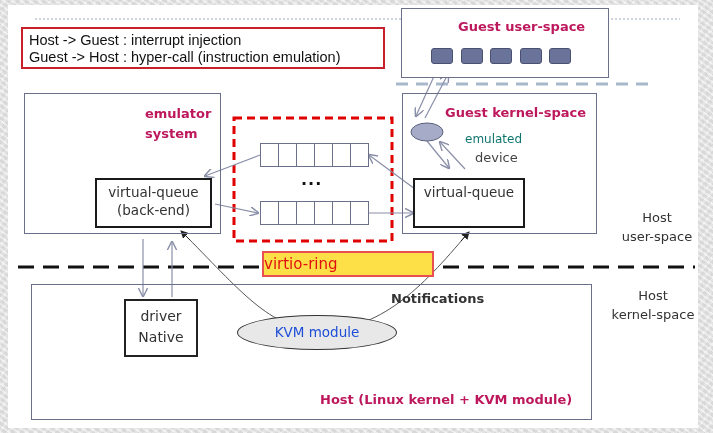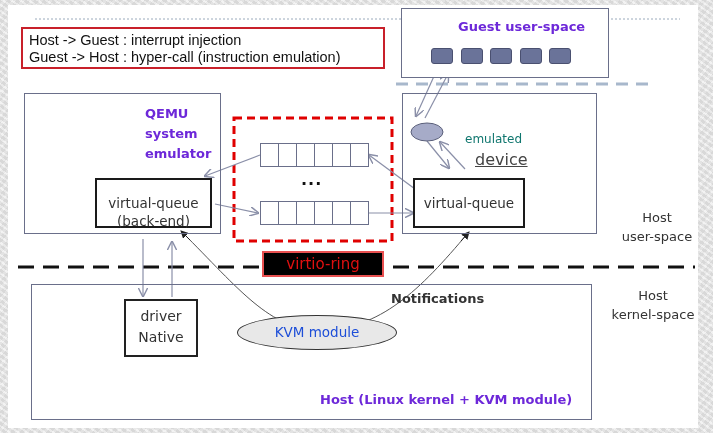--- a/index.html
+++ b/index.html
@@ -21,28 +21,28 @@
   .abs { position:absolute; }
   svg.diagram { position:absolute; left:0; top:0; }
   .txt { position:absolute; color:#222; }
   .legend-box {
     position:absolute; left:21px; top:27px; width:364px; height:42px;
     border:2px solid #c8202a; box-sizing:border-box;
     font-family:"Liberation Sans", sans-serif; font-size:14.5px; line-height:17px;
     padding:3px 5px 0 6px; color:#111;
   }
   .box { position:absolute; border:1.5px solid #6a6f8a; background:#fff; box-sizing:border-box; }
-  .bold { font-weight:bold; color:#6d28d9; }
+  .bold { font-weight:bold; color:#be185d; }
   .vq { position:absolute; border:2.5px solid #1a1a1a; background:#fff; box-sizing:border-box;
-        text-align:center; font-size:13.5px; line-height:18px; color:#333; padding-top:14px; }
+        text-align:center; font-size:13.5px; line-height:18px; color:#333; padding-top:3px; }
   .cell { position:absolute; border:1.5px solid #6a6f8a; background:#fff; box-sizing:border-box; }
   .side-label { position:absolute; text-align:center; font-size:13px; line-height:19px; color:#333; }
-  .virtio { position:absolute; left:262px; top:251px; width:122px; height:26px;
-            border:2px solid #e85050; box-sizing:border-box; background:#000000;
-            color:#e01010; font-size:15px; text-align:center; line-height:22px; }
+  .virtio { position:absolute; left:262px; top:251px; width:172px; height:26px;
+            border:2px solid #e85050; box-sizing:border-box; background:#fde047;
+            color:#e01010; font-size:15px; line-height:22px; }
   .user-block { position:absolute; width:22px; height:16px; background:#6a7399;
                 border:1px solid #4a5070; border-radius:3px; box-sizing:border-box; }
 </style>
 </head>
 <body>
 
 <div class="bg-texture"></div>
 
 <div class="slide"></div>
 
@@ -96,32 +96,32 @@
 <div class="box" style="left:401px;top:8px;width:208px;height:70px;">
   <div class="txt bold" style="left:56px;top:10px;font-size:13px;">Guest user-space</div>
 </div>
 <div class="user-block" style="left:431px;top:48px;"></div>
 <div class="user-block" style="left:461px;top:48px;"></div>
 <div class="user-block" style="left:490px;top:48px;"></div>
 <div class="user-block" style="left:520px;top:48px;"></div>
 <div class="user-block" style="left:549px;top:48px;"></div>
 
 <div class="box" style="left:402px;top:93px;width:195px;height:141px;background:transparent;">
+  <div class="txt bold" style="left:42px;top:11px;font-size:13px;">Guest kernel-space</div>
   <div class="txt" style="left:62px;top:38px;font-size:12px;color:#0f766e;">emulated</div>
-  <div class="txt" style="left:72px;top:56px;font-size:16px;color:#444;text-decoration:underline;">device</div>
+  <div class="txt" style="left:72px;top:56px;font-size:13px;color:#444;">device</div>
 </div>
 <div class="vq" style="left:413px;top:178px;width:112px;height:50px;">
   <div>virtual-queue</div>
 </div>
 
 <div class="box" style="left:24px;top:93px;width:197px;height:141px;background:transparent;">
   <div class="txt bold" style="left:120px;top:10px;font-size:13px;line-height:20px;">
-    <div>QEMU</div>
+    <div>emulator</div>
     <div>system</div>
-    <div>emulator</div>
   </div>
 </div>
 <div class="vq" style="left:95px;top:178px;width:117px;height:50px;">
   <div>virtual-queue</div>
   <div>(back-end)</div>
 </div>
 
 <div class="abs" style="left:260px;top:143px;">
   <div class="cell" style="left:0;top:0;width:19px;height:24px;"></div>
   <div class="cell" style="left:18px;top:0;width:19px;height:24px;"></div>

